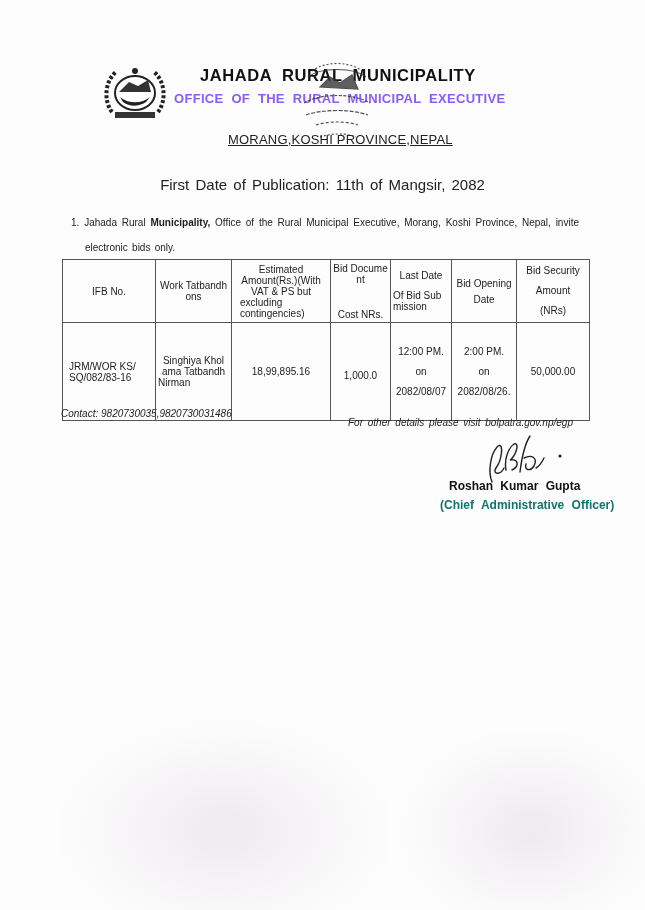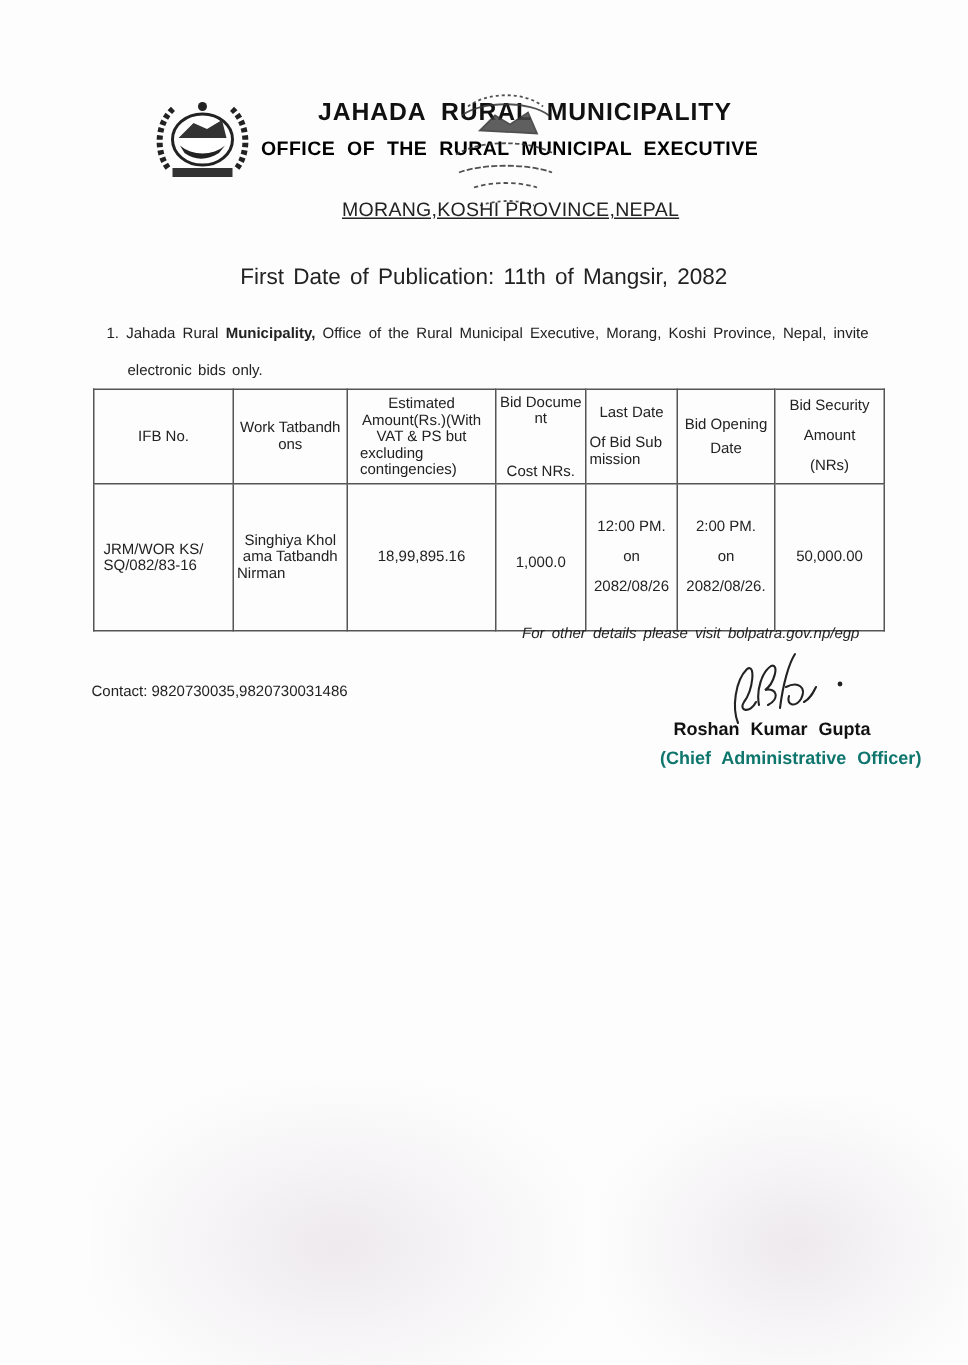--- a/index.html
+++ b/index.html
@@ -8,22 +8,22 @@
     background: #fdfdfd;
     font-family: "Liberation Sans", "DejaVu Sans", sans-serif;
     color: #1a1a1a;
   }
   .smudge {
     position: absolute; pointer-events: none;
     background: radial-gradient(ellipse at center, rgba(225,218,225,0.55) 0%, rgba(240,236,240,0.25) 55%, rgba(255,255,255,0) 75%);
   }
   .abs { position: absolute; }
   .logo { left: 102px; top: 64px; width: 66px; height: 58px; }
-  .title1 { left: 212px; top: 66px; font-size: 16.5px; font-weight: bold; letter-spacing: 0.6px; word-spacing: 5px; color: #111; }
-  .title2 { left: 174px; top: 91px; font-size: 13px; font-weight: bold; letter-spacing: 0.3px; word-spacing: 4px; color: #000000; }
+  .title1 { left: 200px; top: 66px; font-size: 16.5px; font-weight: bold; letter-spacing: 0.6px; word-spacing: 5px; color: #111; }
+  .title2 { left: 174px; top: 91px; font-size: 13px; font-weight: bold; letter-spacing: 0.3px; word-spacing: 4px; color: #8b5cf6; }
   .stamp { left: 290px; top: 57px; width: 94px; height: 96px; opacity: 0.85; }
   .address { left: 228px; top: 132px; font-size: 13px; color: #222; letter-spacing: 0.2px; text-decoration: underline; }
   .pubdate { left: 0; width: 645px; text-align: center; top: 176px; font-size: 15px; color: #222; word-spacing: 2px; }
   .para { left: 71px; top: 210px; width: 508px; font-size: 10px; color: #222; line-height: 25px; word-spacing: 1.5px; }
   .para .lead { display: block; text-align: justify; text-align-last: justify; }
   .para .cont { display: block; padding-left: 14px; }
   .para b { font-weight: bold; }
   table.bids {
     position: absolute; left: 62px; top: 259px; border-collapse: collapse;
     font-size: 10px; color: #222;
@@ -33,21 +33,21 @@
     line-height: 11px;
   }
   table.bids thead th { height: 62px; }
   table.bids tbody td { height: 89px; }
   .c1 { width: 84px; } .c2 { width: 71px; } .c3 { width: 94px; } .c4 { width: 55px; }
   .c5 { width: 56px; margin-left: 44px; } .c6 { width: 60px; } .c7 { width: 68px; }
   .ls { line-height: 20px !important; }
   .left { text-align: left !important; }
   .wrap-lines span { display: block; }
   .details { left: 348px; top: 417px; font-size: 10px; font-style: italic; color: #222; word-spacing: 2px; }
-  .contact { left: 61px; top: 456px; font-size: 10px; color: #222; }
+  .contact { left: 61px; top: 408px; font-size: 10px; font-style: italic; color: #222; }
   .signature { left: 478px; top: 432px; width: 96px; height: 54px; }
   .signer { left: 449px; top: 479px; font-size: 12px; font-weight: bold; color: #111; word-spacing: 4px; }
   .role { left: 440px; top: 498px; font-size: 12px; font-weight: bold; color: #0f766e; word-spacing: 4px; }
 </style>
 </head>
 <body>
 
 <div class="smudge" style="left:60px;top:720px;width:330px;height:220px;"></div>
 <div class="smudge" style="left:400px;top:730px;width:260px;height:200px;"></div>
 
@@ -132,21 +132,21 @@
       <td class="c2 wrap-lines">
         <span>Singhiya Khol</span>
         <span>ama Tatbandh</span>
         <span class="left">Nirman</span>
       </td>
       <td class="c3">18,99,895.16</td>
       <td class="c4" style="padding-top:8px">1,000.0</td>
       <td class="c5 wrap-lines ls">
         <span>12:00 PM.</span>
         <span>on</span>
-        <span>2082/08/26</span>
+        <span>2082/08/07</span>
       </td>
       <td class="c6 wrap-lines ls">
         <span>2:00 PM.</span>
         <span>on</span>
         <span>2082/08/26.</span>
       </td>
       <td class="c7">50,000.00</td>
     </tr>
   </tbody>
 </table>

